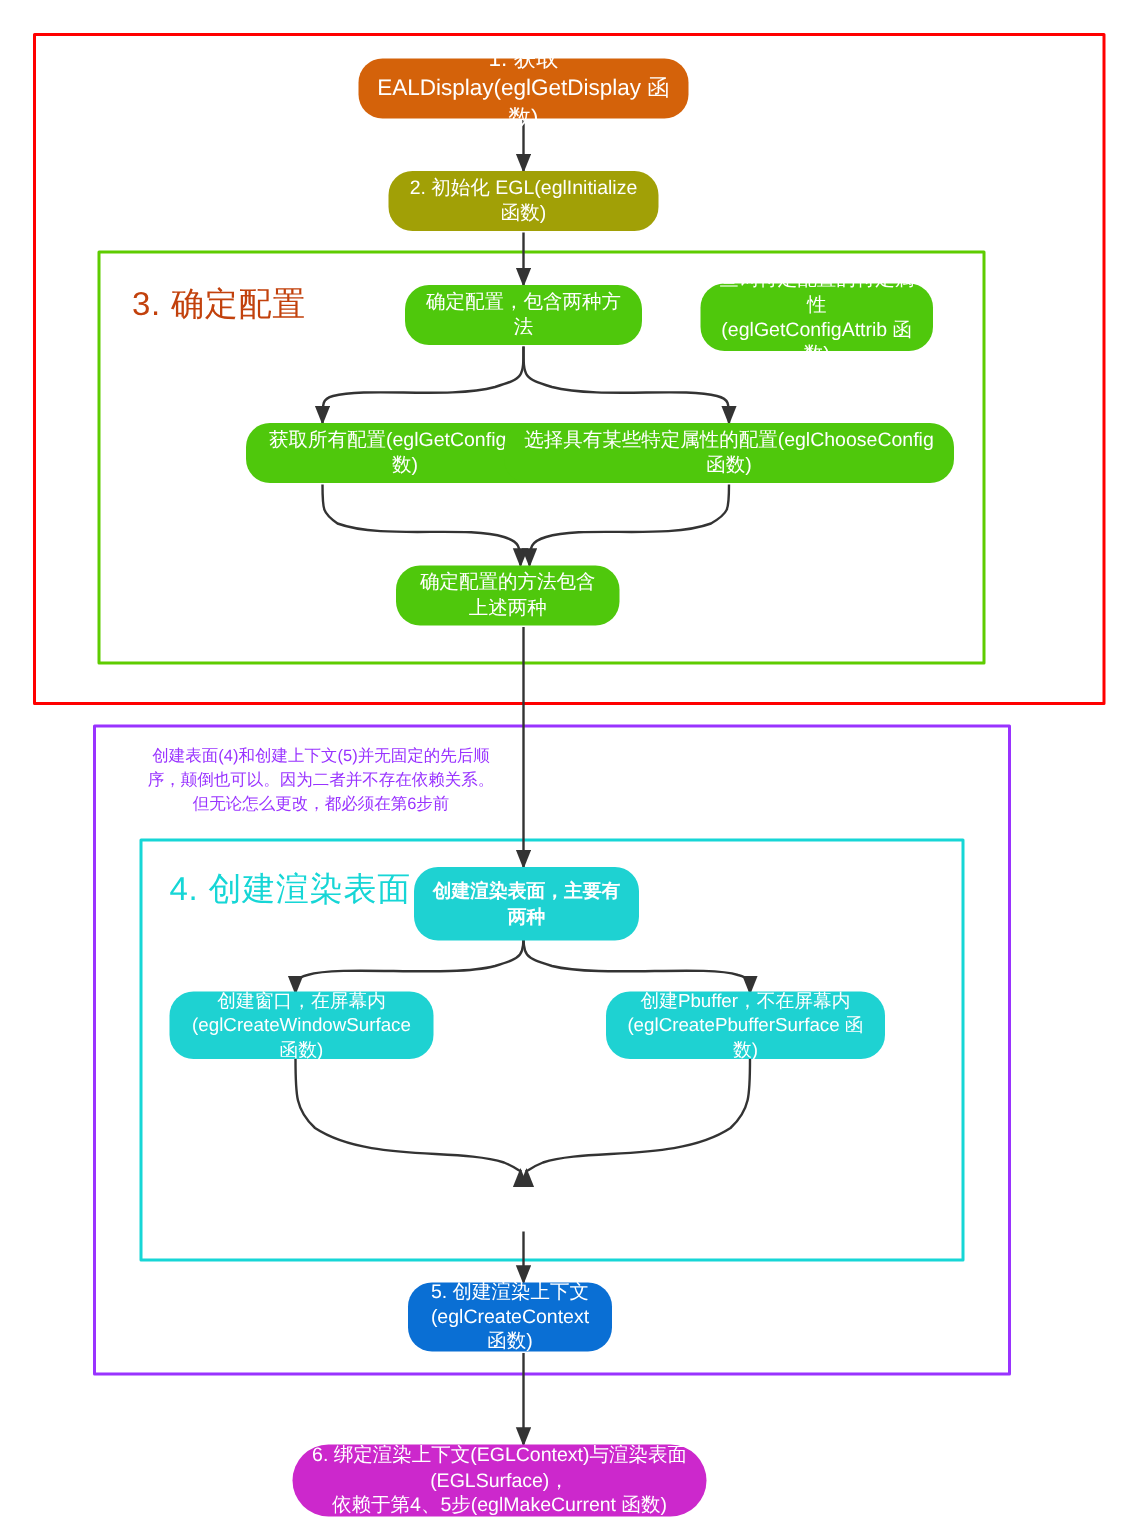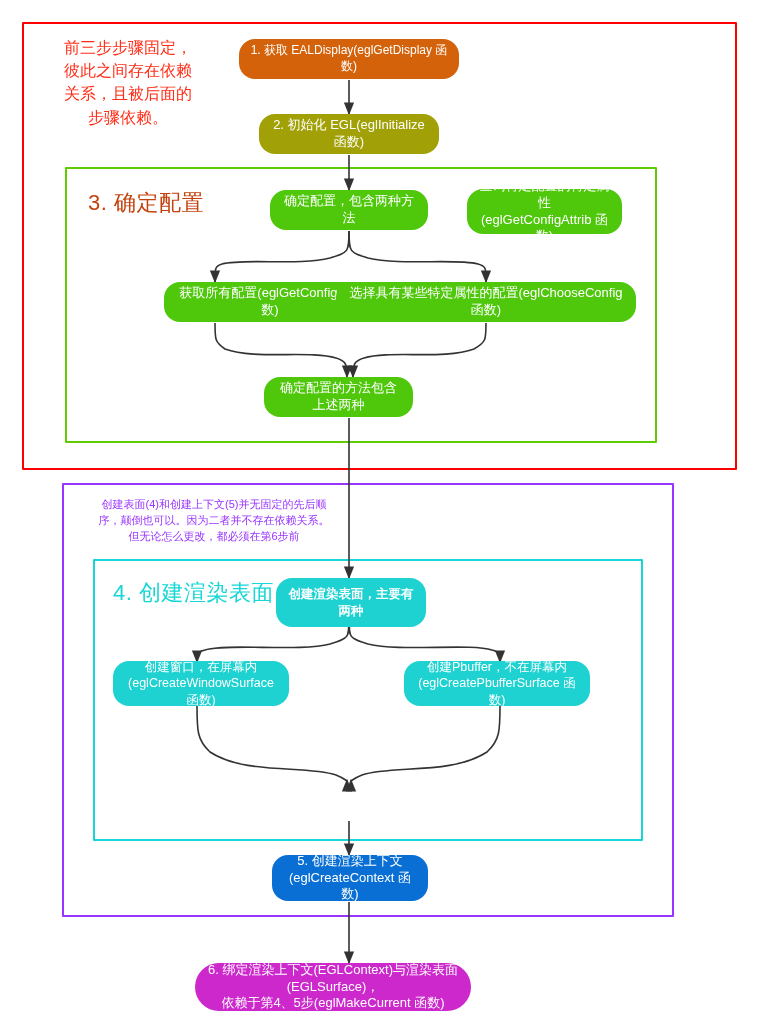--- a/index.html
+++ b/index.html
@@ -63,21 +63,21 @@
     display: flex;
     align-items: center;
     justify-content: center;
     text-align: center;
     color: #ffffff;
     border-radius: 16px;
     line-height: 1.3;
     padding: 4px 10px;
     white-space: pre-line;
   }
-  .n-orange { background: #d4620a; font-size: 12px; }
+  .n-orange { background: #d4620a; font-size: 15px; }
   .n-olive  { background: #a1a006; font-size: 13px; }
   .n-green  { background: #4fc80c; font-size: 13px; }
   .n-cyan   { background: #1ed2d2; font-size: 12.5px; }
   .n-blue   { background: #0a6fd4; font-size: 13px; }
   .n-magenta{ background: #cc28cc; font-size: 13px; }
 </style>
 </head>
 <body>
 
 <div id="canvas">
@@ -87,24 +87,20 @@
   <div class="cluster cluster-green" style="left:65px; top:167px; width:592px; height:276px;"></div>
 
   <div class="cluster cluster-purple" style="left:62px; top:483px; width:612px; height:434px;"></div>
 
   <div class="cluster cluster-cyan" style="left:93px; top:559px; width:550px; height:282px;"></div>
 
   <div class="cluster-title title-green" style="left:88px; top:188px;">3. 确定配置</div>
 
   <div class="cluster-title title-cyan" style="left:113px; top:578px;">4. 创建渲染表面</div>
 
-  <div class="note note-red" style="left:38px; top:36px; width:180px;">前三步步骤固定，
-彼此之间存在依赖
-关系，且被后面的
-步骤依赖。</div>
 
   <div class="note note-purple" style="left:66px; top:497px; width:296px;">创建表面(4)和创建上下文(5)并无固定的先后顺
 序，颠倒也可以。因为二者并不存在依赖关系。
 但无论怎么更改，都必须在第6步前</div>
 
   <svg id="edges" viewBox="0 0 759 1024">
     <defs>
       <marker id="arrow" markerWidth="9" markerHeight="9" refX="7.2" refY="3.2" orient="auto" markerUnits="strokeWidth">
         <path d="M0,0 L8,3.2 L0,6.4 z" fill="#333333"></path>
       </marker>
@@ -156,19 +152,19 @@
 
   <div class="node n-cyan" style="left:276px; top:578px; width:150px; height:49px;font-weight:bold;">创建渲染表面，主要有两种</div>
 
   <div class="node n-cyan" style="left:113px; top:661px; width:176px; height:45px;">创建窗口，在屏幕内
 (eglCreateWindowSurface 函数)</div>
 
   <div class="node n-cyan" style="left:404px; top:661px; width:186px; height:45px;">创建Pbuffer，不在屏幕内
 (eglCreatePbufferSurface 函数)</div>
 
 
-  <div class="node n-blue" style="left:272px; top:855px; width:156px; height:46px;">5. 创建渲染上下文
+  <div class="node n-blue" style="left:272px; top:855px; width:136px; height:46px;">5. 创建渲染上下文
 (eglCreateContext 函数)</div>
 
   <div class="node n-magenta" style="left:195px; top:963px; width:276px; height:48px;border-radius:24px;">6. 绑定渲染上下文(EGLContext)与渲染表面(EGLSurface)，
 依赖于第4、5步(eglMakeCurrent 函数)</div>
 
 </div>
 
 </body></html>

